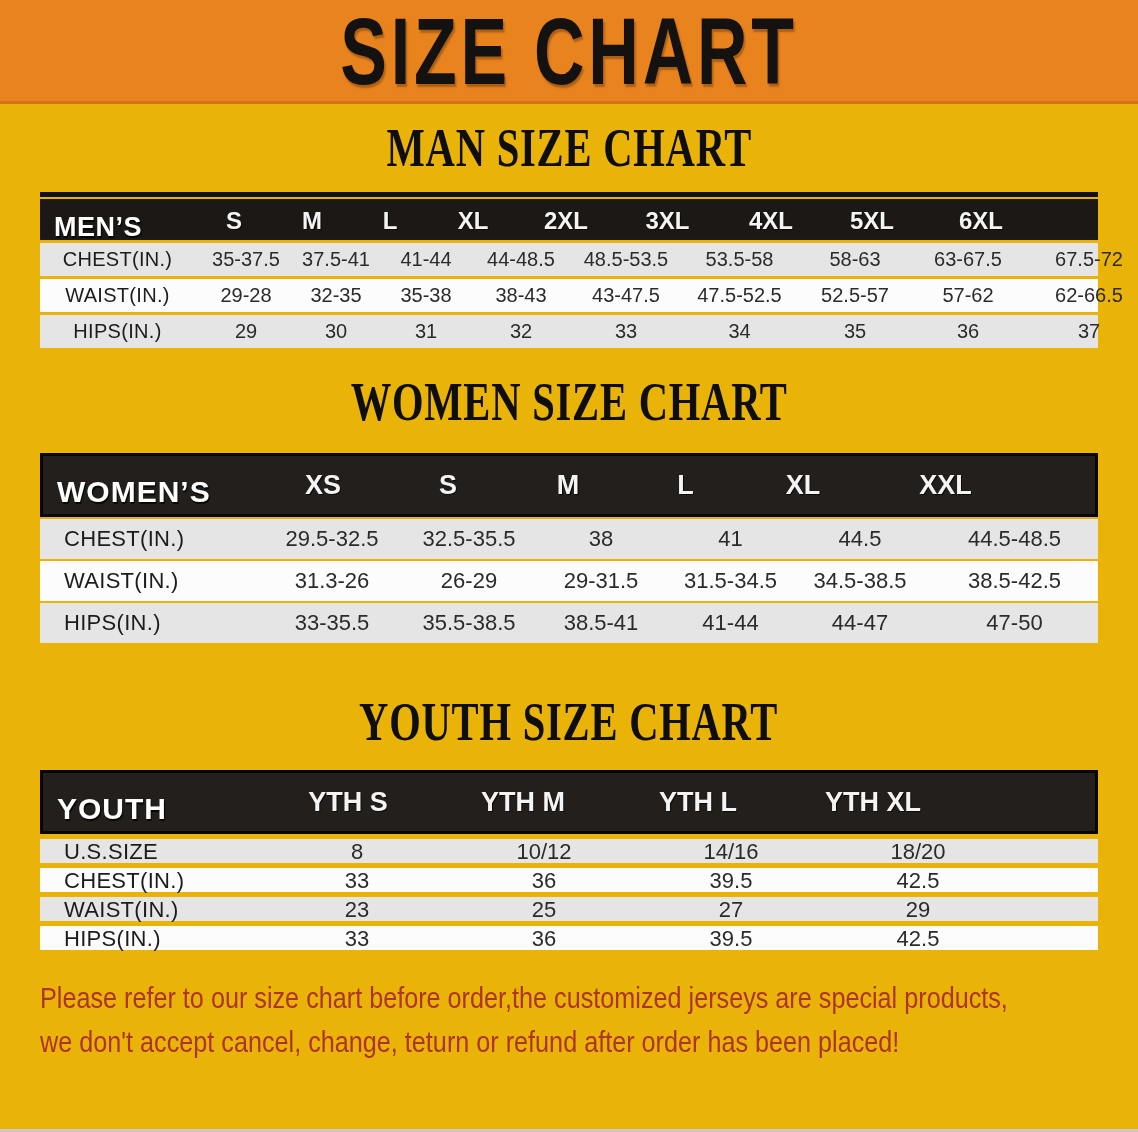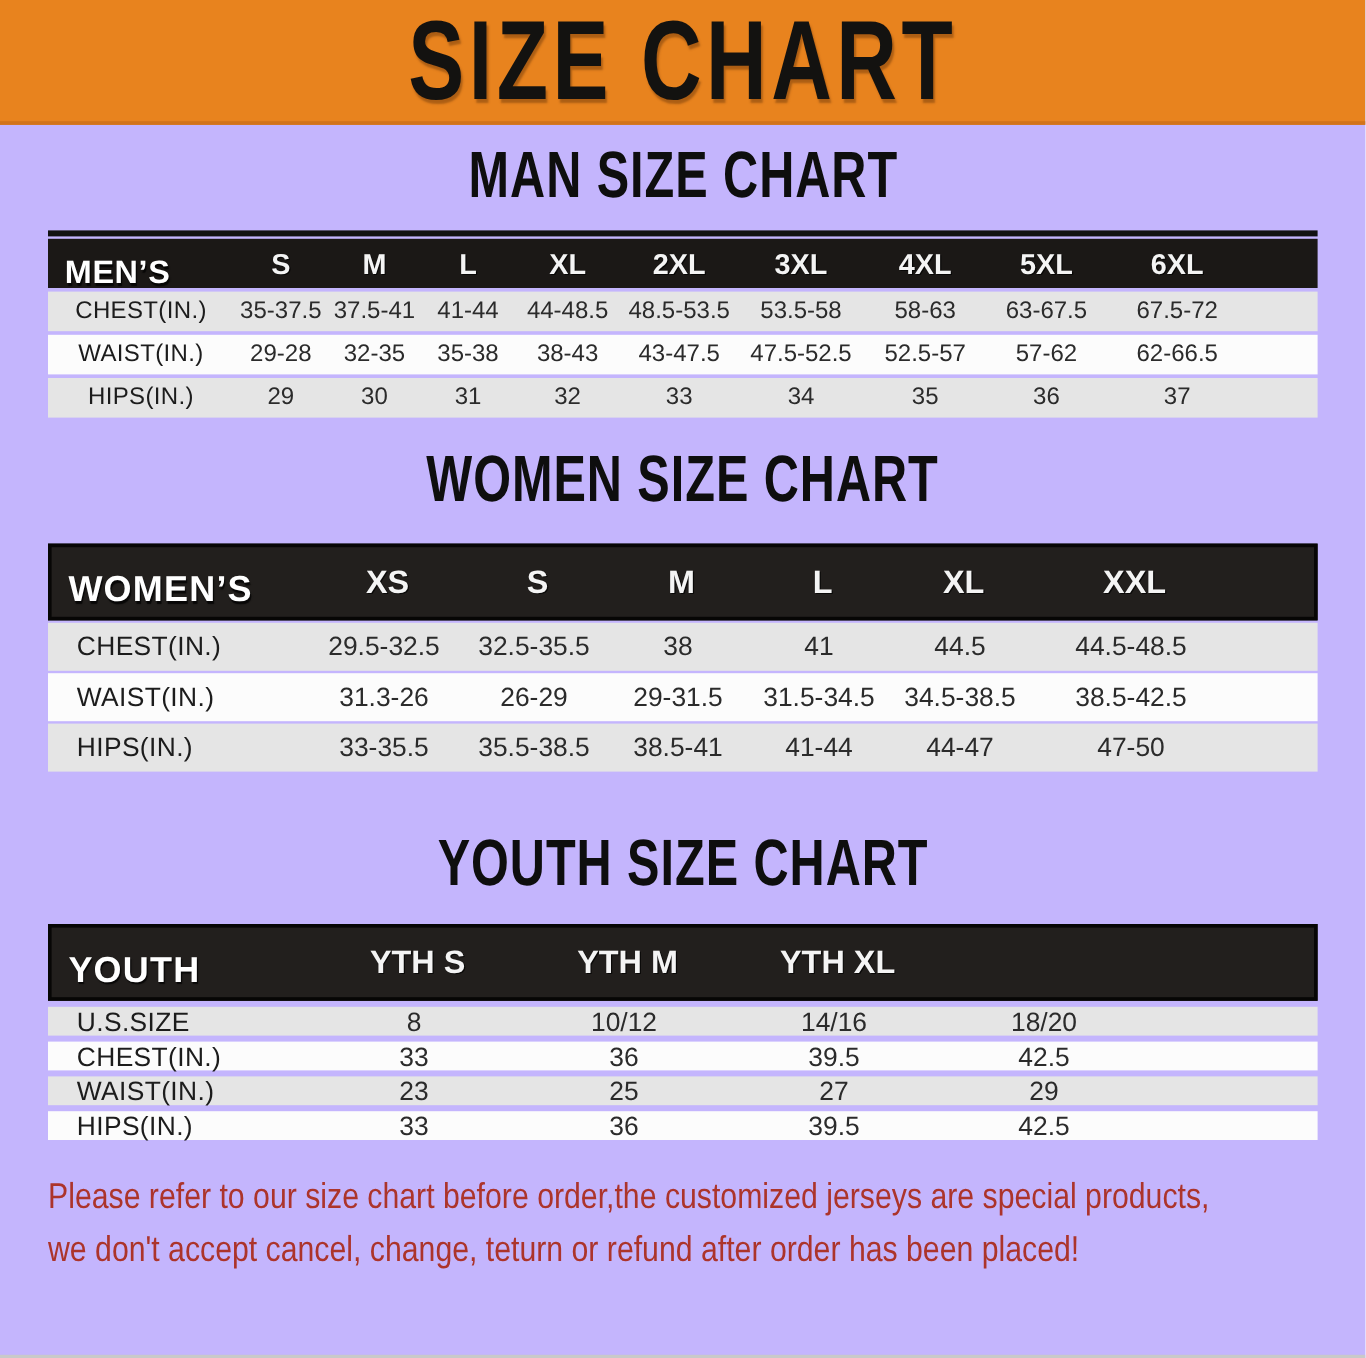--- a/index.html
+++ b/index.html
@@ -8,31 +8,31 @@
     --header-black:#1B1816;
     --header-inner:#221F1D;
     --row-gray:#E5E5E5;
     --row-white:#FCFCFC;
     --footer-red:#AC342B;
     --ink:#141414;
   }
   *{margin:0;padding:0;box-sizing:border-box;}
   html,body{background:#ffffff;}
   body{font-family:"Liberation Sans", sans-serif;}
-  .page{position:relative;width:1138px;height:1132px;margin:0 auto;background:#c4b5fd;overflow:hidden;}
+  .page{position:relative;width:1138px;height:1132px;margin:0 auto;background:#eab308;overflow:hidden;}
 
   
   .banner{height:104px;background:var(--banner-orange);border-bottom:3px solid var(--banner-edge);
           display:flex;align-items:center;justify-content:center;}
   .banner-title{display:inline-block;font-size:92px;font-weight:800;color:#131210;
           letter-spacing:5px;transform:scaleX(0.76) scaleY(1.02);transform-origin:center;
           text-shadow:2px 3px 2px rgba(60,25,0,0.35);white-space:nowrap;line-height:1;}
 
   
-  .heading{height:48px;display:flex;align-items:flex-end;justify-content:center;}
+  .heading{height:48px;display:flex;align-items:center;justify-content:center;font-family:Liberation Serif, serif;}
   .heading span{display:inline-block;font-size:52px;font-weight:800;color:#0e0e0e;
           transform:scaleX(0.78) scaleY(1.05);transform-origin:center;letter-spacing:1px;
           white-space:nowrap;line-height:1;}
   .heading.man{margin-top:20px;}
   .heading.woman{margin-top:30px;}
   .heading.youth-h{margin-top:55px;}
 
   
   .size-table{margin:0 40px;width:1058px;}
   .size-table.men-t{margin-top:20px;}
@@ -54,21 +54,21 @@
 
   .group-label{justify-content:flex-start;padding-left:14px;font-weight:700;color:#ffffff;
           letter-spacing:0.5px;text-shadow:1px 2px 1px rgba(0,0,0,0.8);margin-top:13px;}
   .men-t .group-label{font-size:27px;}
   .women-t .group-label,.youth-t .group-label{font-size:30px;letter-spacing:1px;}
 
   .size-h{font-weight:600;color:#f4f4f4;text-shadow:1px 1px 0 rgba(0,0,0,0.7);}
   .men-t .size-h{font-size:24px;}
   .women-t .size-h,.youth-t .size-h{font-size:27px;}
 
-  .body-row{color:#2b2b2b;}
+  .body-row{color:#2b2b2b;gap:12px;}
   .men-t .body-row{height:33px;margin-top:3px;font-size:20px;}
   .women-t .body-row{height:40px;margin-top:2px;font-size:22px;}
   .youth-t .body-row{height:24px;margin-top:5px;font-size:22px;}
   .r-gray{background:var(--row-gray);}
   .r-white{background:var(--row-white);}
 
   .row-label{color:#1c1c1c;letter-spacing:0.3px;}
   .women-t .row-label,.youth-t .row-label{justify-content:flex-start;padding-left:24px;}
 
   
@@ -198,20 +198,21 @@
 
   <section>
     <h2 class="heading youth-h">
       <span>YOUTH SIZE CHART</span>
     </h2>
     <div class="size-table youth-t">
       <div class="row head framed">
         <div class="cell group-label">YOUTH</div>
         <div class="cell size-h">YTH S</div>
         <div class="cell size-h">YTH M</div>
+        <div class="cell size-h">YTH L</div>
         <div class="cell size-h">YTH XL</div>
         <div class="cell"></div>
       </div>
       <div class="row body-row r-gray">
         <div class="cell row-label">U.S.SIZE</div>
         <div class="cell">8</div>
         <div class="cell">10/12</div>
         <div class="cell">14/16</div>
         <div class="cell">18/20</div>
         <div class="cell"></div>

